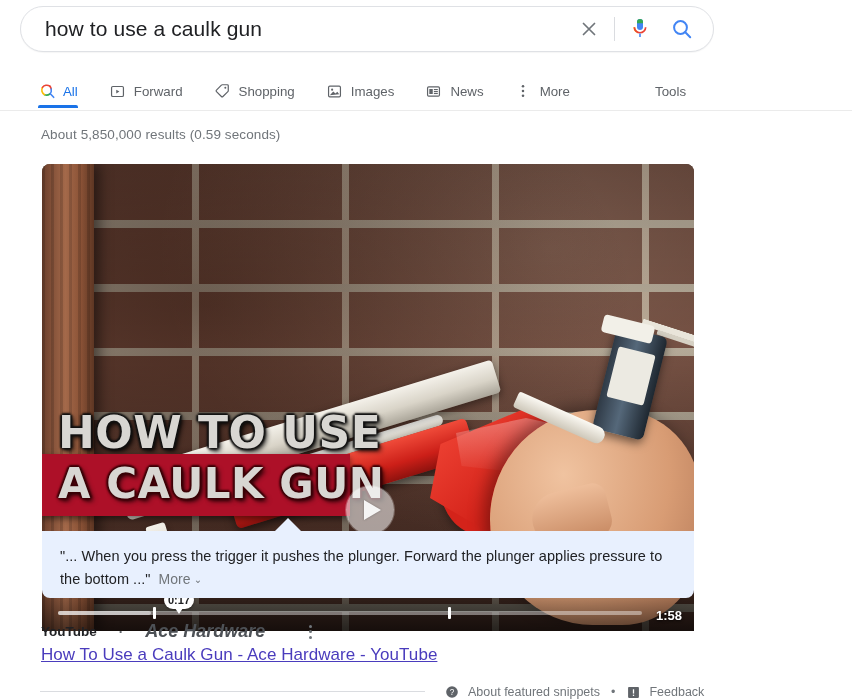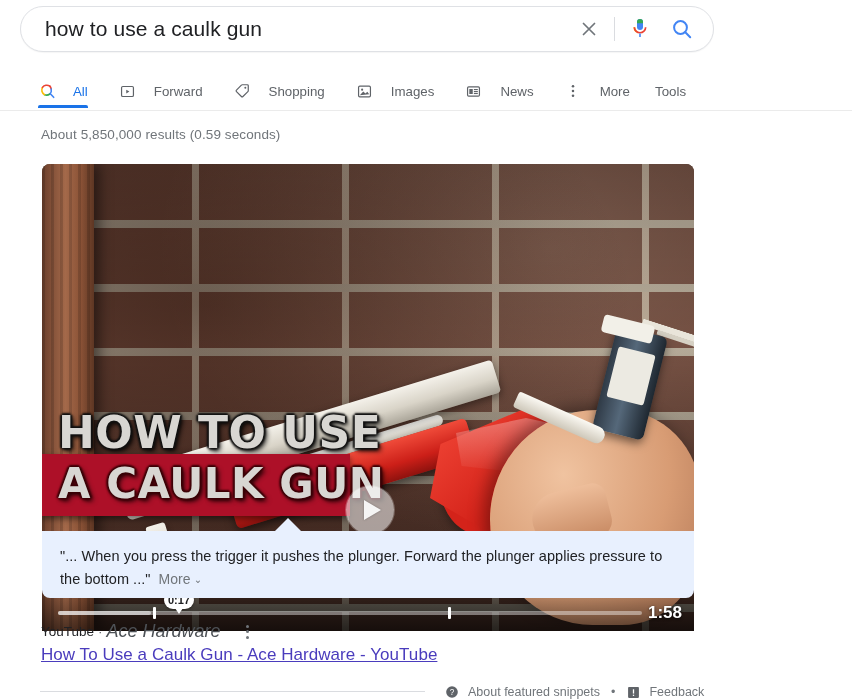--- a/index.html
+++ b/index.html
@@ -63,21 +63,21 @@
   .tabs-inner {
     position: absolute;
     left: 38px; top: 0;
     display: flex;
     align-items: flex-start;
     height: 36px;
   }
   .tab {
     display: flex;
     align-items: center;
-    gap: 18px;
+    gap: 8px;
     height: 34px;
     padding: 0 0 0 0;
     margin-right: 31px;
     cursor: pointer;
     position: relative;
     color: #5f6368;
     font-size: 13.3px;
     white-space: nowrap;
   }
   .tab.active { color: #1a73e8; }
@@ -405,21 +405,21 @@
     width: 3px; height: 12px;
     background: #ffffff;
     border-radius: 1px;
   }
   .m1 { left: 16.2%; }
   .m2 { left: 66.8%; }
   .duration {
     position: absolute;
     right: 12px; bottom: 8px;
     color: #fff;
-    font-size: 17px;
+    font-size: 13px;
     font-weight: bold;
     text-shadow: 0 1px 3px rgba(0,0,0,0.8);
   }
   .time-bubble {
     position: absolute;
     left: 122px; bottom: 22px;
     background: #fff;
     color: #202124;
     font-size: 11px;
     font-weight: bold;
@@ -473,21 +473,22 @@
     font-size: 10px;
     vertical-align: 1px;
   }
 
   
   .result-source-row {
     position: absolute;
     left: 41px; top: 621px;
     display: flex;
     align-items: center;
-    gap: 4px;
+    gap: 22px;
+    font-weight: bold;
   }
   .src-name { font-size: 13.5px; color: #202124; }
   .src-dot { font-size: 13.5px; color: #5f6368; }
   .src-sub { font-size: 18px; color: #4d5156; font-style: italic; }
   .kebab {
     margin-left: 14px;
     width: 18px; height: 18px;
     display: flex; flex-direction: column;
     align-items: center; justify-content: center;
     gap: 2.5px;

